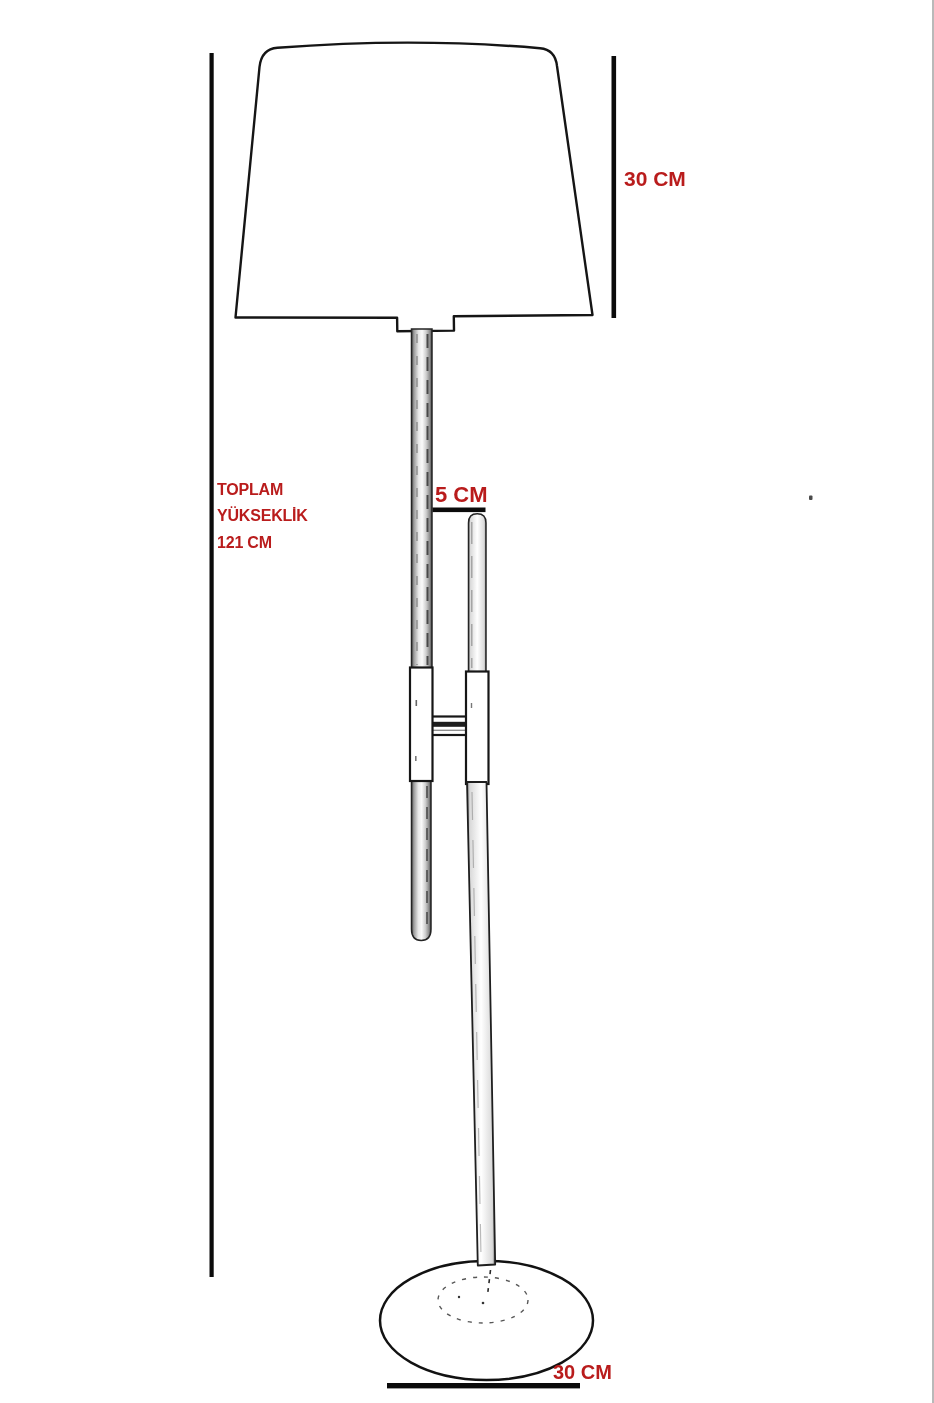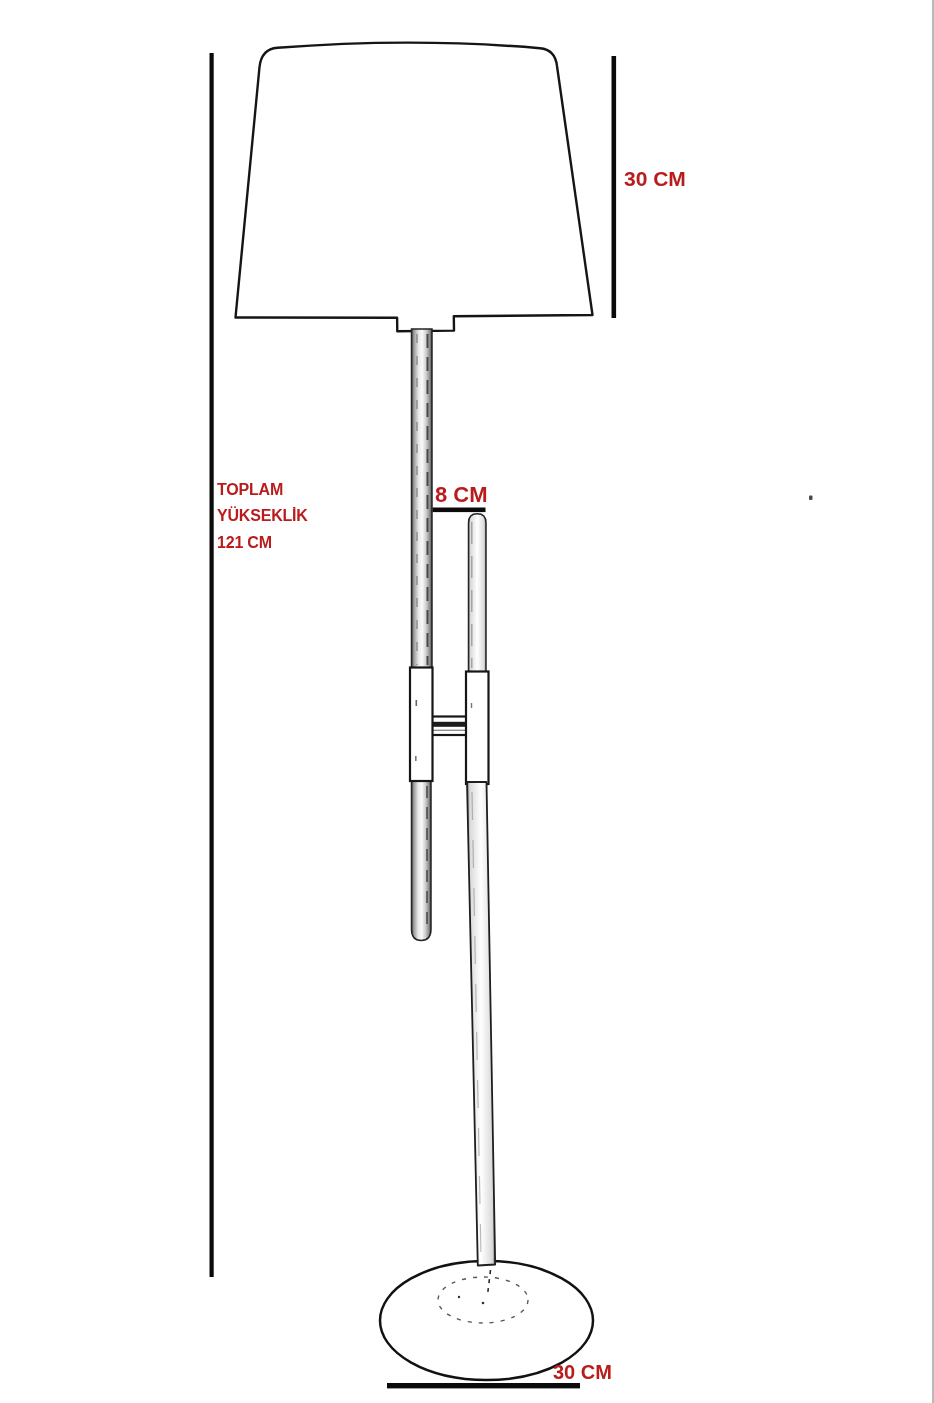--- a/index.html
+++ b/index.html
@@ -133,19 +133,19 @@
   </svg>
 
   <div class="lbl lbl-total">
     <div>TOPLAM</div>
     <div>YÜKSEKLİK</div>
     <div>121 CM</div>
   </div>
 
   <div class="lbl lbl-shade">30 CM</div>
 
-  <div class="lbl lbl-offset">8 CM</div>
+  <div class="lbl lbl-offset">5 CM</div>
 
   <div class="lbl lbl-base">30 CM</div>
 
   <div class="right-border"></div>
 
 </div>
 
 </body></html>

